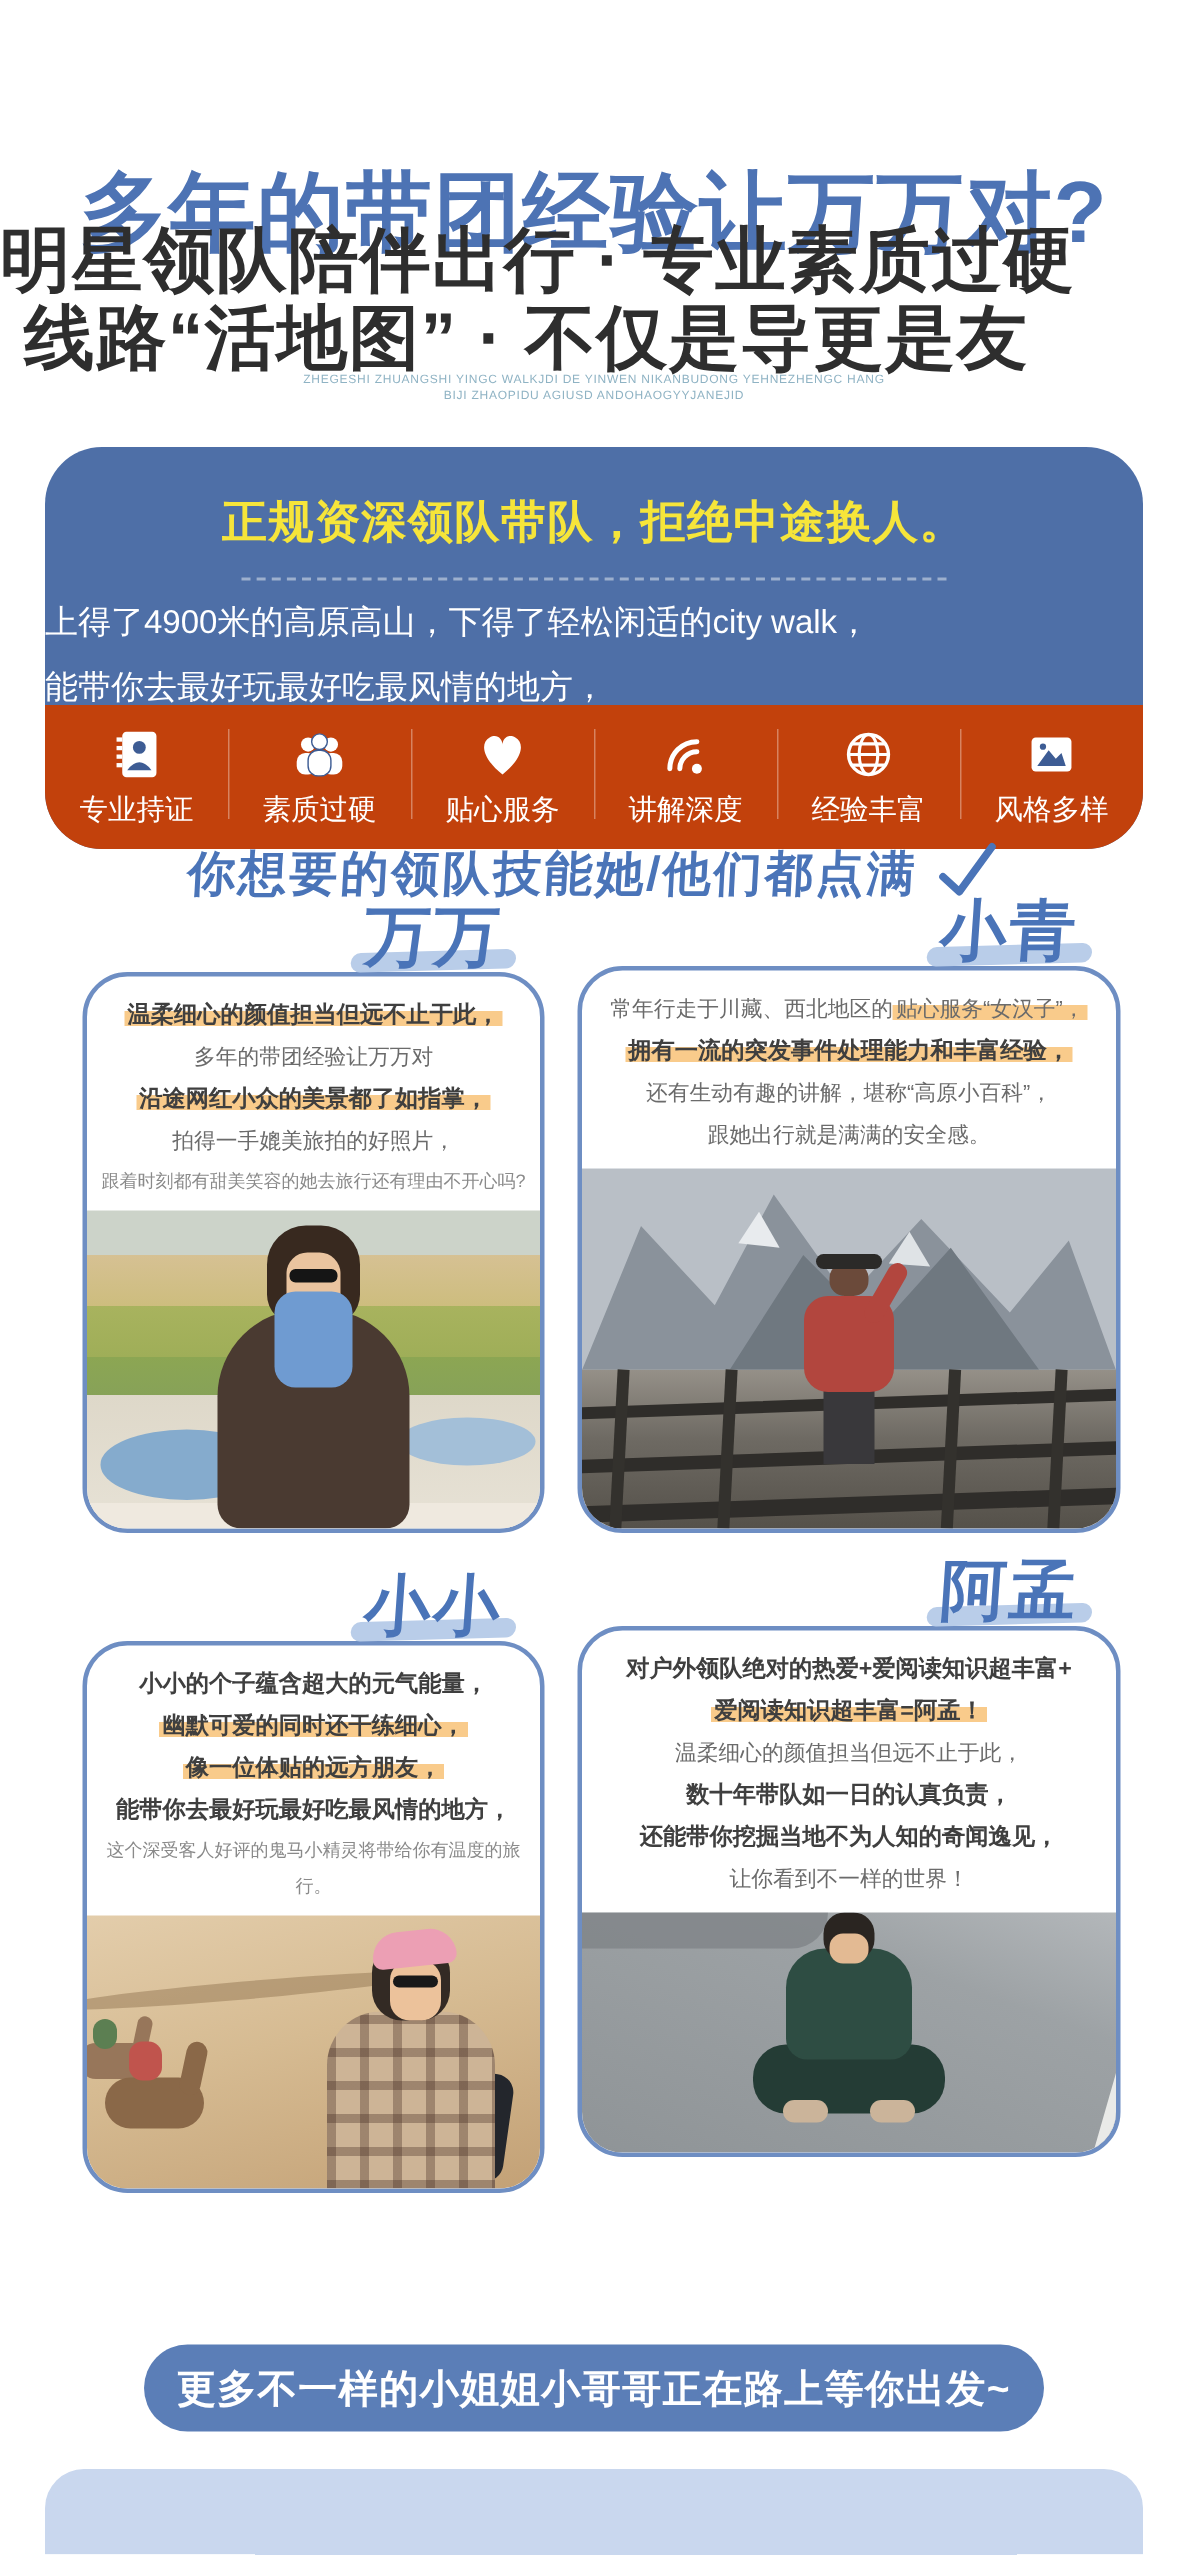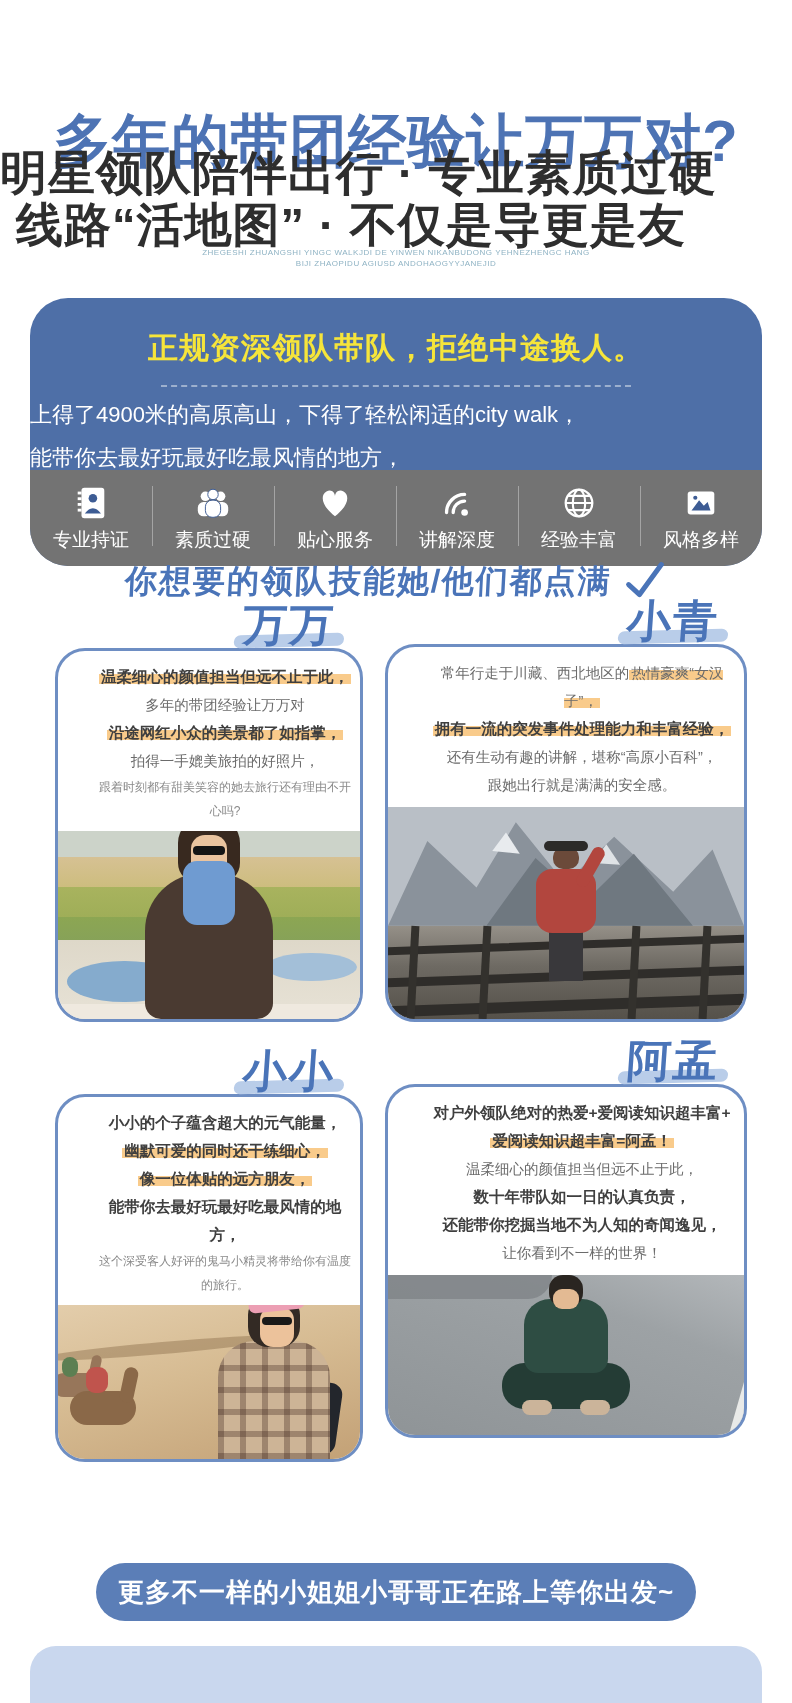--- a/index.html
+++ b/index.html
@@ -15,21 +15,21 @@
   .pinyin{position:absolute;top:247px;left:0;width:100%;text-align:center;
           font-size:8px;line-height:11px;color:#8fb3c4;letter-spacing:.5px;}
 
   
   .promise{position:absolute;left:30px;top:286px;width:732px;height:268px;
            background:#4e6fa7;border-radius:38px;overflow:hidden;margin-top:12px;}
   .headline{margin:30px 0 0;text-align:center;font-size:30px;font-weight:bold;
             color:#f6e53a;letter-spacing:1px;}
   .dashes{width:470px;margin:16px auto 0;border-top:2px dashed rgba(255,255,255,.45);}
   .pline{margin:13px 0 0;text-align:left;color:#ffffff;font-size:22px;}
-  .features{position:absolute;left:0;right:0;bottom:0;height:96px;background:#737373;display:flex;}
+  .features{position:absolute;left:0;right:0;bottom:0;height:96px;background:#c2410c;display:flex;}
   .feature{flex:1;display:flex;flex-direction:column;align-items:center;justify-content:center;
            gap:5px;position:relative;}
   .feature + .feature::before{content:'';position:absolute;left:0;top:16px;bottom:20px;width:1px;
            background:rgba(255,255,255,.35);}
   .ficon{width:38px;height:38px;display:block;}
   .flabel{color:#ffffff;font-size:19px;}
 
   
   .tagline{position:absolute;top:560px;left:0;width:100%;display:flex;
            justify-content:center;align-items:center;gap:12px;}
@@ -38,21 +38,21 @@
 
   
   .guide{position:absolute;display:flex;flex-direction:column;}
   .guide-name{height:46px;display:flex;justify-content:flex-end;padding-right:28px;}
   .guide-name span{position:relative;z-index:0;font-size:44px;line-height:46px;font-weight:bold;
                    color:#4a74b8;transform:skewX(-4deg);letter-spacing:2px;}
   .guide-name span::after{content:'';position:absolute;left:-8px;right:-10px;bottom:1px;height:13px;
                    background:#b9cde9;border-radius:7px;z-index:-1;transform:rotate(-1.5deg);}
   .guide-card{flex:1;border:3px solid #6e8ec3;border-radius:30px;overflow:hidden;
               background:#ffffff;display:flex;flex-direction:column;}
-  .guide-text{padding:12px 6px 8px;text-align:center;margin-left:32px;}
+  .guide-text{padding:12px 6px 8px;text-align:center;}
   .cline{margin:0;line-height:28px;font-size:14.5px;color:#6b6b6b;}
   .cline.b{font-weight:bold;font-size:15.5px;color:#3f3f3f;}
   .cline.sm{font-size:12px;line-height:24px;color:#8a8a8a;}
   .hl{background-image:linear-gradient(#f9cb8b,#f9cb8b);background-size:100% 10px;
       background-position:0 88%;background-repeat:no-repeat;padding:0 2px;}
 
   
   .photo{flex:1;position:relative;overflow:hidden;}
   .photo i{position:absolute;display:block;}
 
@@ -260,21 +260,21 @@
       </div>
     </div>
   </div>
 
   <div class="guide" style="left:385px;top:598px;width:362px;height:424px">
     <div class="guide-name">
       <span>小青</span>
     </div>
     <div class="guide-card">
       <div class="guide-text">
-        <p class="cline"><span>常年行走于川藏、西北地区的</span><span class="hl">热情豪爽“女汉子”，</span></p>
+        <p class="cline"><span>常年行走于川藏、西北地区的</span><span class="hl">贴心服务“女汉子”，</span></p>
         <p class="cline b"><span class="hl">拥有一流的突发事件处理能力和丰富经验，</span></p>
         <p class="cline"><span>还有生动有趣的讲解，堪称“高原小百科”，</span></p>
         <p class="cline"><span>跟她出行就是满满的安全感。</span></p>
       </div>
       <div class="photo ph-xiaoqing">
         <svg class="mtn" style="position:absolute" viewBox="0 0 362 140" preserveAspectRatio="none">
           <rect width="362" height="140" fill="#b9bfc6"></rect>
           <polygon points="0,140 40,40 90,95 130,18 180,90 230,35 290,100 330,50 362,140" fill="#8a929b"></polygon>
           <polygon points="120,30 134,55 106,52" fill="#e8ebee"></polygon>
           <polygon points="222,44 236,68 208,66" fill="#dfe3e6"></polygon>

